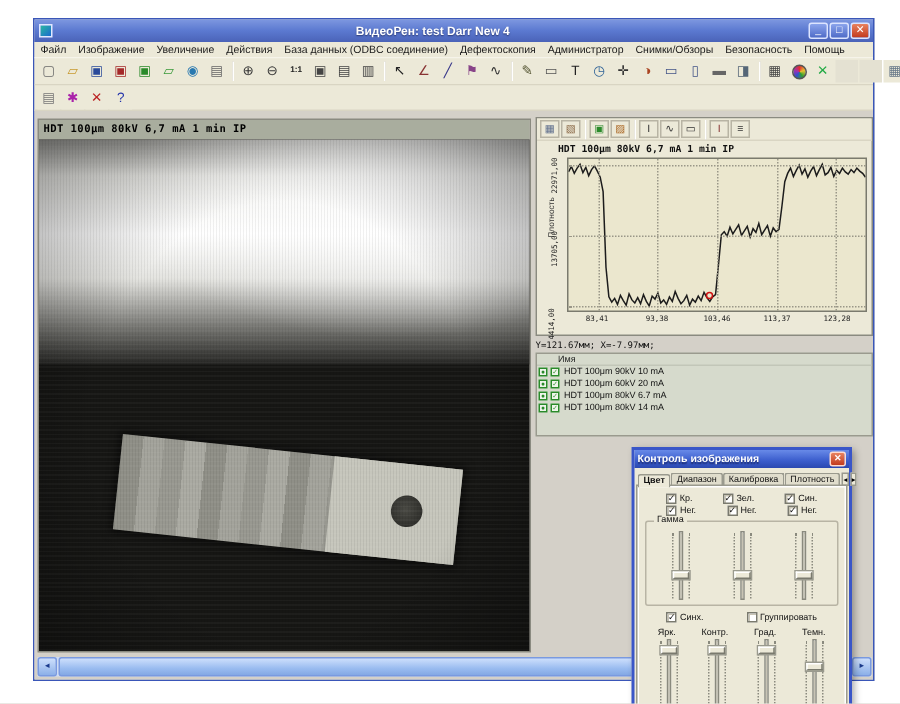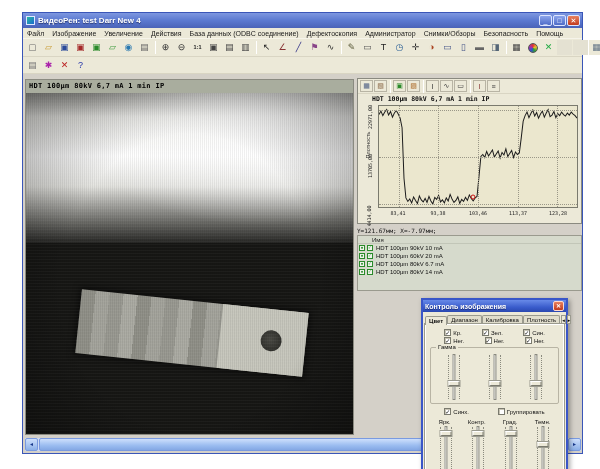--- a/index.html
+++ b/index.html
@@ -10,21 +10,21 @@
   #window{position:absolute;left:22px;top:12px;width:561px;height:442px;
           background:#ECE9D8;border:1px solid #3a56b8;}
 
   
   .titlebar{position:absolute;left:0;top:0;width:100%;height:15px;
     background:linear-gradient(180deg,#7d97e0 0%,#5b79d0 50%,#4a63b8 100%);
     display:flex;align-items:center;padding:0 2px;color:#fff;}
   .titlebar .app-icon{width:9px;height:9px;background:linear-gradient(135deg,#2ab8a0,#1a6ad0);
     border:1px solid #dfe8ff;margin:0 3px 0 1px;flex:none;}
   .titlebar .ttl{font-size:8px;font-weight:bold;white-space:nowrap;overflow:hidden;flex:1;
-    text-shadow:0 1px 1px rgba(0,0,30,.5);}
+    text-shadow:0 1px 1px rgba(0,0,30,.5);text-align:center;}
   .winbtns{display:flex;gap:1px;}
   .winbtn{width:13px;height:11px;font-size:7px;line-height:10px;text-align:center;color:#fff;
     background:linear-gradient(180deg,#8ba4ec,#4f6cc8);border:1px solid #dce4ff;border-radius:2px;}
   .winbtn.close{background:linear-gradient(180deg,#e8825f,#c23a1e);}
 
   
   .menubar{position:absolute;left:0;top:15px;width:100%;height:11px;background:#ECE9D8;
     display:flex;align-items:center;border-bottom:1px solid #f6f4ea;}
   .menu-item{font-size:7px;color:#1a1a1a;padding:0 4px;white-space:nowrap;}
 

